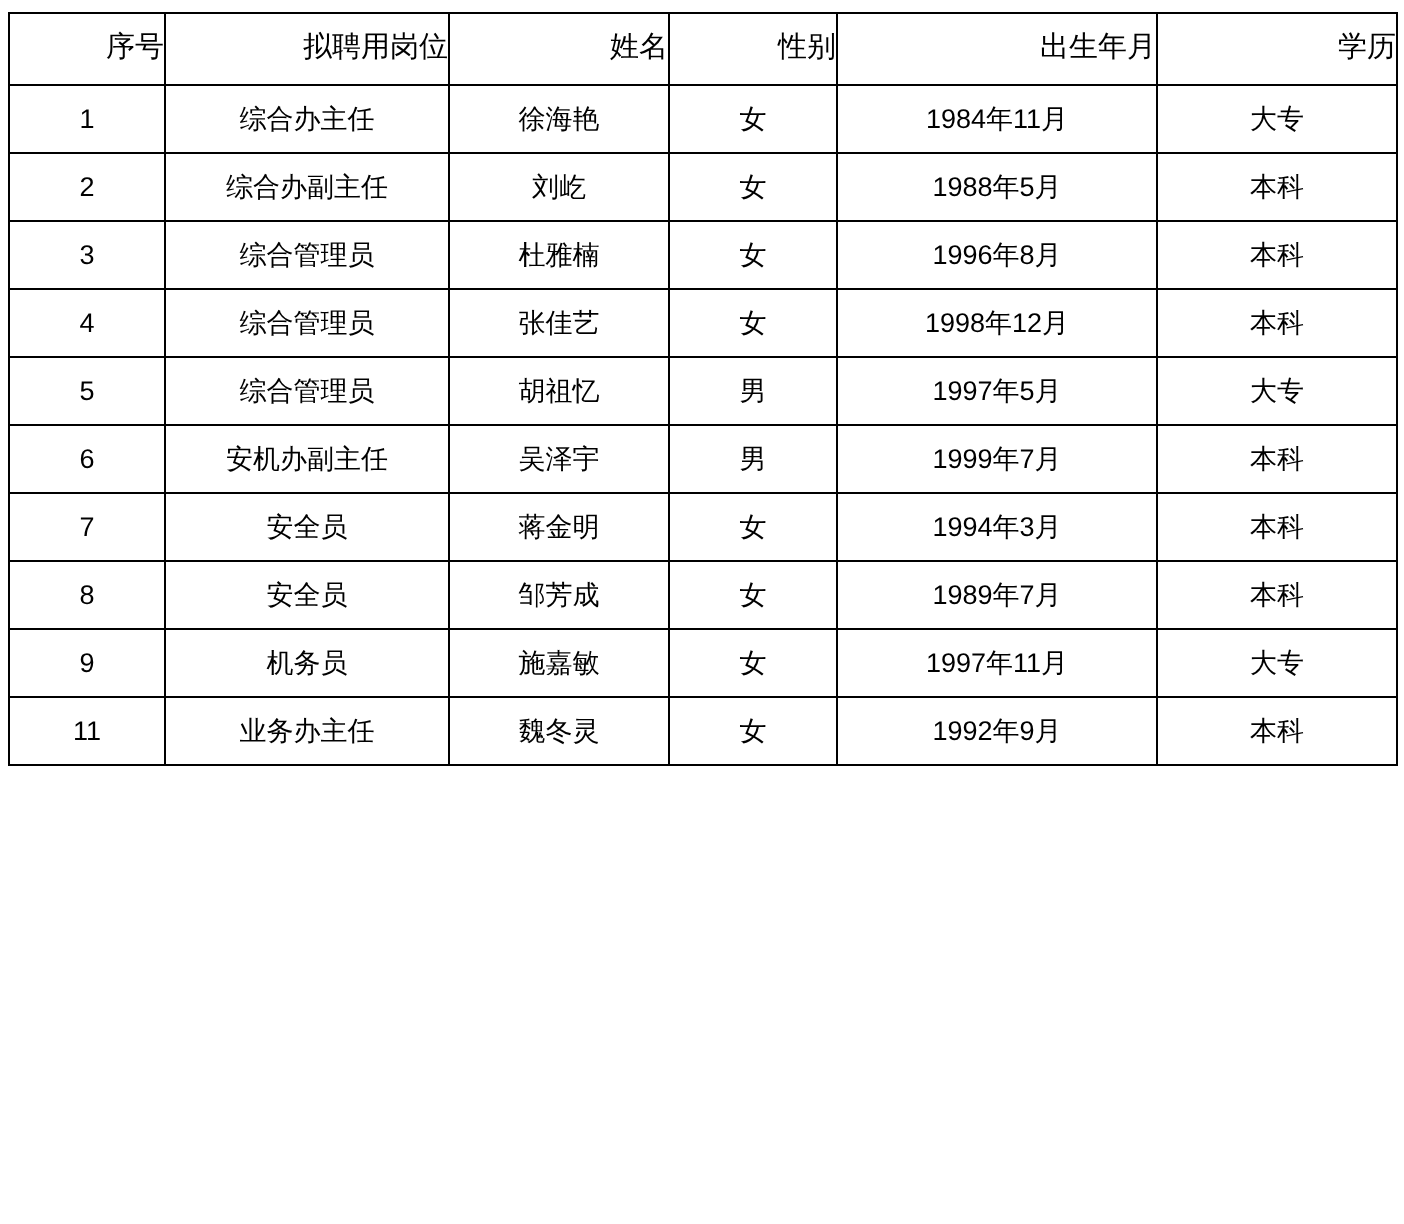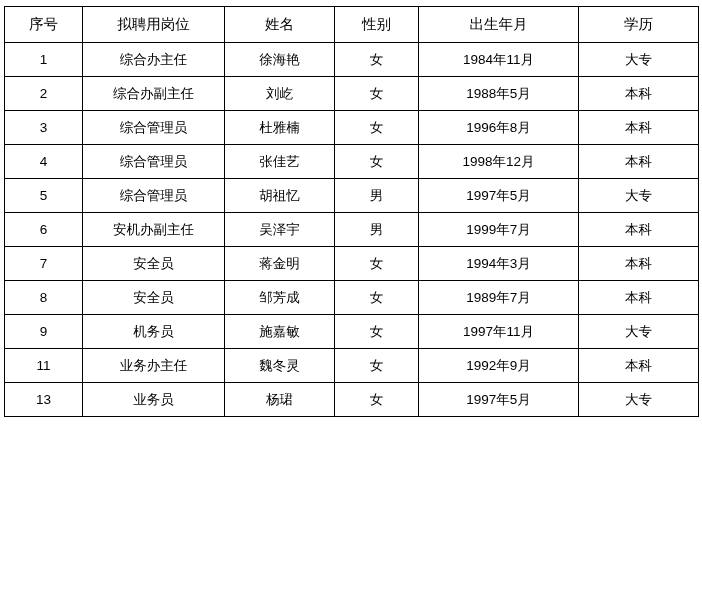--- a/index.html
+++ b/index.html
@@ -34,20 +34,21 @@
     height: 33px;
     line-height: 33px;
     padding: 0;
     white-space: nowrap;
     overflow: hidden;
   }
   table.roster thead td {
     font-size: 14.5px;
     height: 35px;
     line-height: 35px;
+    text-align: right;
   }
   
   col.c0 { width: 78px; }
   col.c1 { width: 142px; }
   col.c2 { width: 110px; }
   col.c3 { width: 84px; }
   col.c4 { width: 160px; }
   col.c5 { width: 120px; }
 
   .num-cell { font-size: 13px; }
@@ -149,23 +150,15 @@
         <td>大专</td>
       </tr>
       <tr>
         <td class="num-cell">11</td>
         <td>业务办主任</td>
         <td>魏冬灵</td>
         <td>女</td>
         <td>1992年9月</td>
         <td>本科</td>
       </tr>
-      <tr>
-        <td class="num-cell">13</td>
-        <td>业务员</td>
-        <td>杨珺</td>
-        <td>女</td>
-        <td>1997年5月</td>
-        <td>大专</td>
-      </tr>
     </tbody>
   </table>
 </div>
 
 </body></html>

